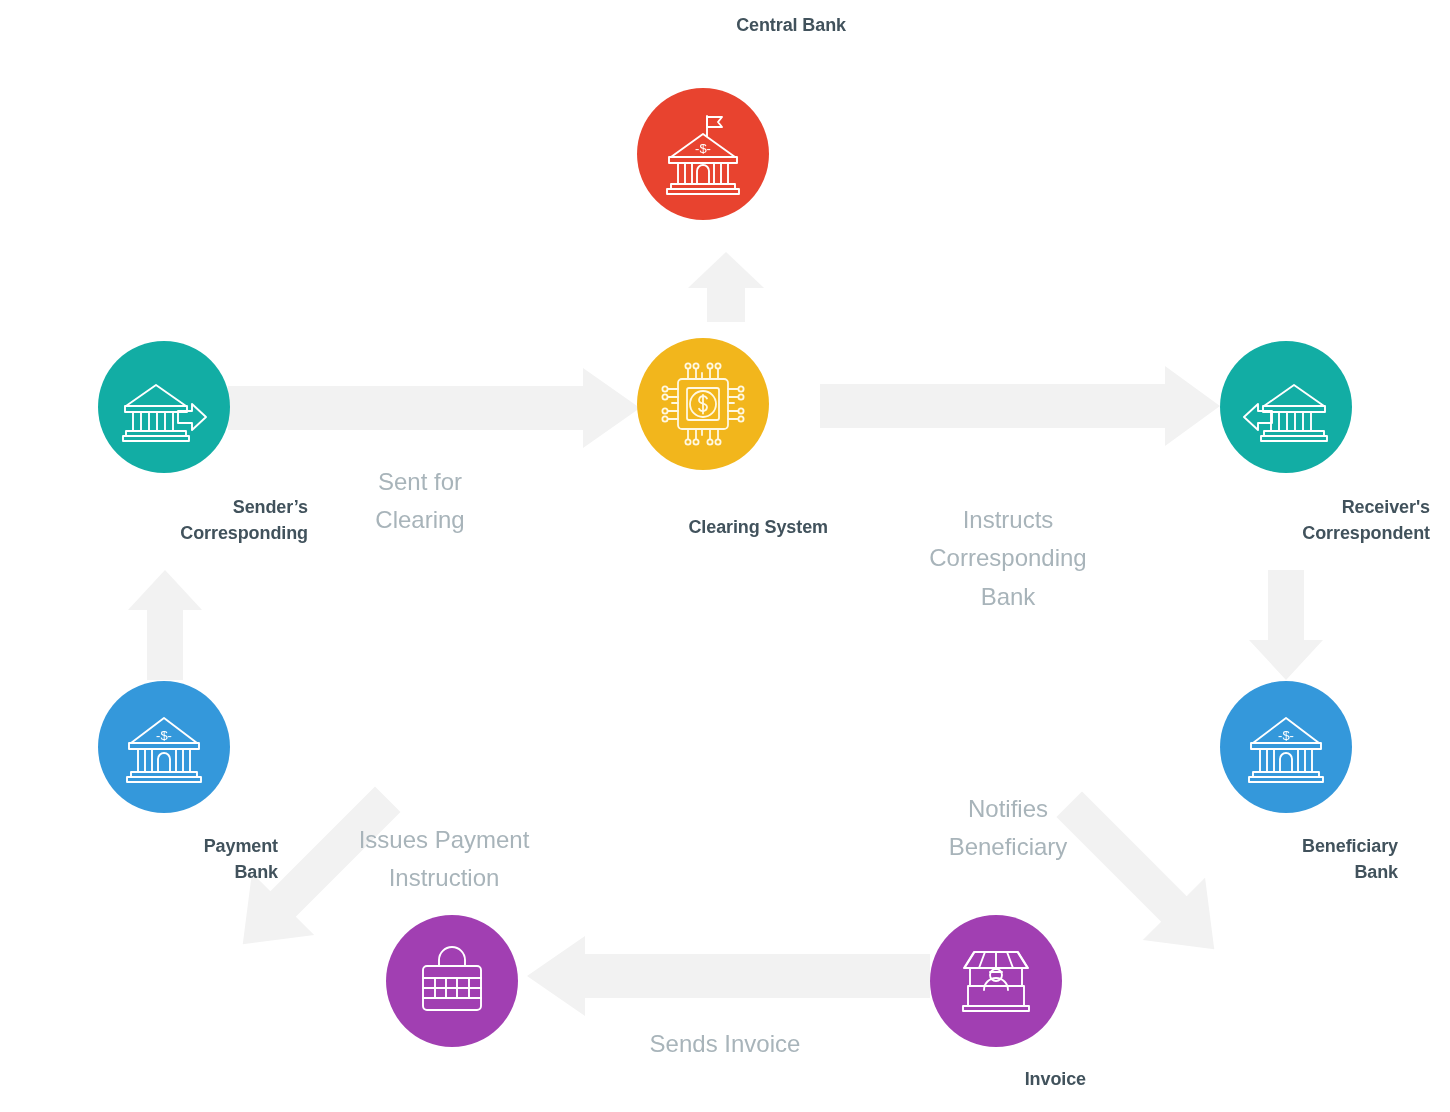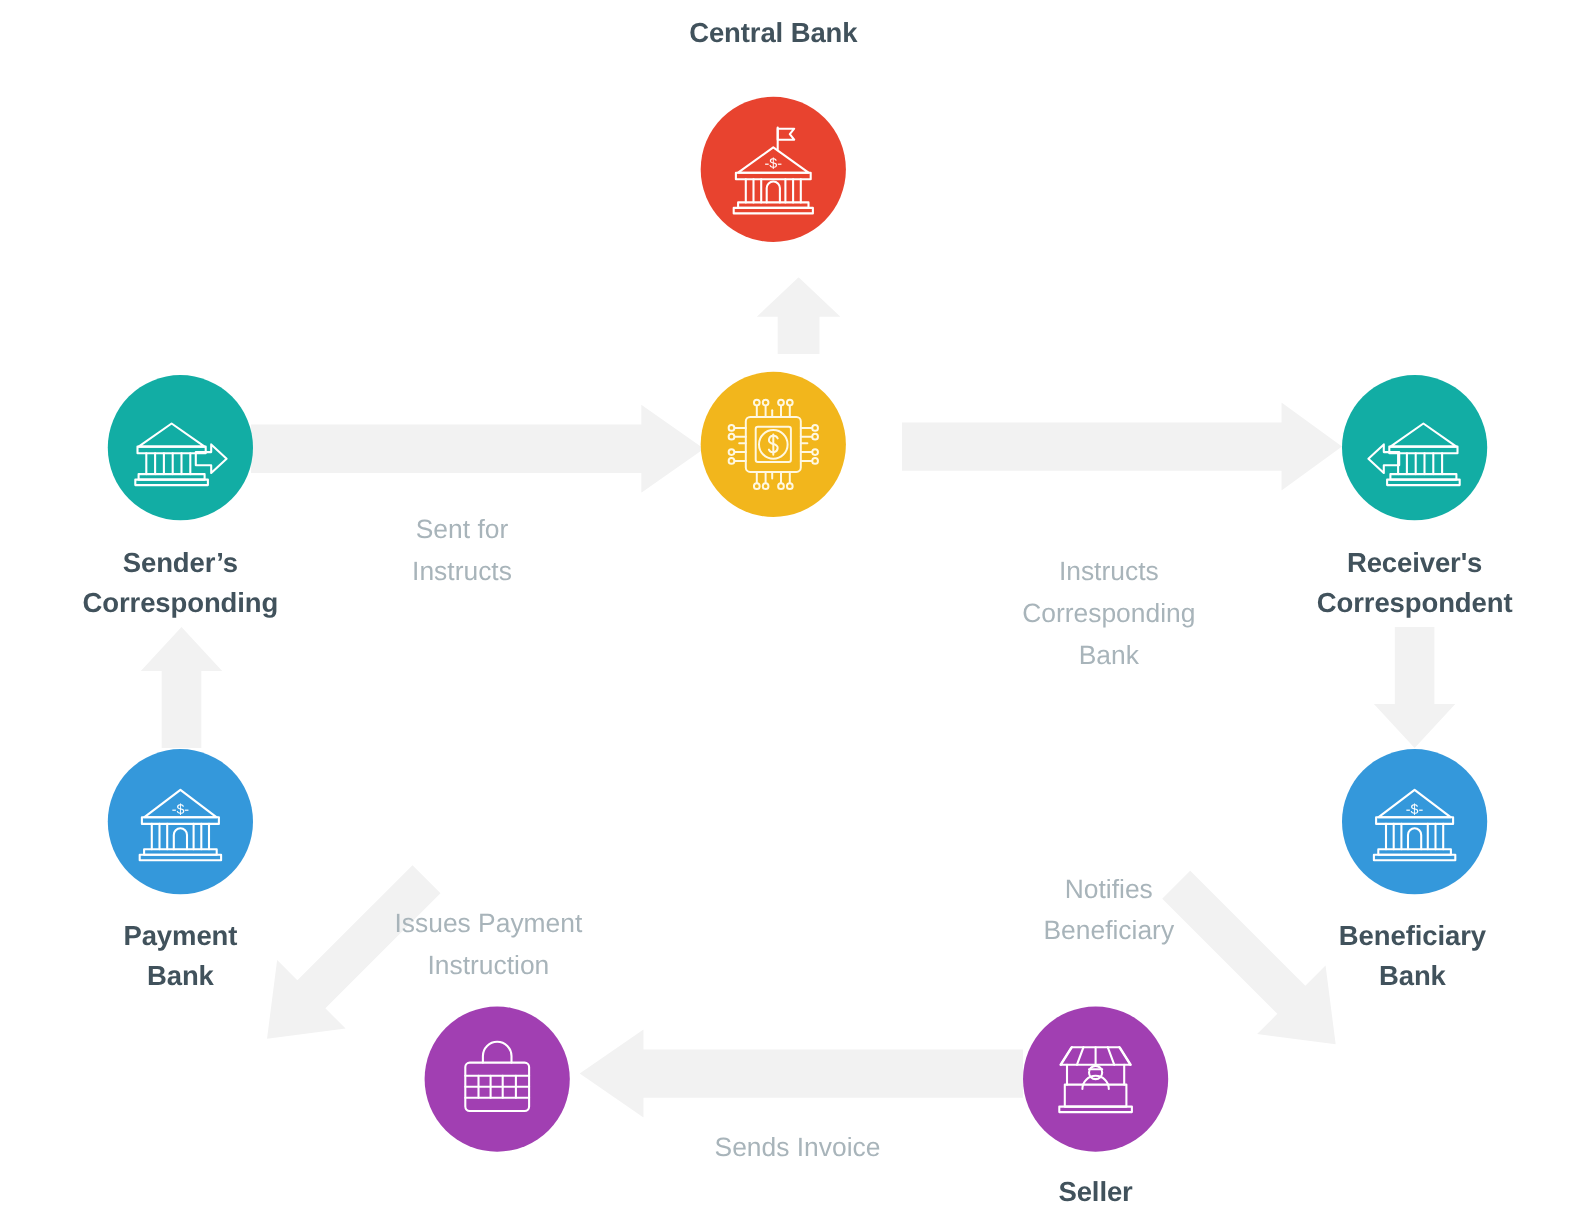--- a/index.html
+++ b/index.html
@@ -21,24 +21,24 @@
     height: 132px;
     border-radius: 50%;
     display: flex;
     align-items: center;
     justify-content: center;
     box-sizing: border-box;
   }
   .node svg { display: block; }
   .node-label {
     position: absolute;
-    text-align: center;
+    text-align: right;
     color: #41525c;
     font-weight: bold;
-    font-size: 25px;
+    font-size: 18px;
     line-height: 1.45;
     letter-spacing: -0.1px;
     white-space: pre-line;
   }
   .edge-label {
     position: absolute;
     text-align: center;
     color: #a8b4ba;
     font-size: 24px;
     line-height: 1.6;
@@ -207,20 +207,21 @@
         <line x1="74" y1="42" x2="84" y2="42"></line>
           <circle cx="87" cy="42" r="2.6"></circle>
         <line x1="74" y1="56" x2="84" y2="56"></line>
           <circle cx="87" cy="56" r="2.6"></circle>
         <line x1="74" y1="64" x2="84" y2="64"></line>
           <circle cx="87" cy="64" r="2.6"></circle>
         <line x1="74" y1="48" x2="80" y2="48"></line>
       </svg>
     </span>
   </div>
+  <div class="node-label" style="left:580px; top:514px; width:248px;">Clearing System</div>
 
   <div class="node" style="left:1220px; top:341px; background:#12ADA4;">
     <span>
       <svg width="92" height="92" viewBox="0 0 92 92" fill="none" stroke="#ffffff" stroke-width="1.9" stroke-linecap="round" stroke-linejoin="round">
 
         <path d="M54 24 L24 45 H84 Z"></path>
 
         <rect x="23" y="45" width="62" height="6"></rect>
 
         <line x1="31" y1="51" x2="31" y2="70"></line>
@@ -319,24 +320,24 @@
 
         <circle cx="43" cy="37" r="6"></circle>
         <path d="M31 52 a12 12 0 0 1 24 0"></path>
         <line x1="37" y1="34" x2="49" y2="34"></line>
 
         <rect x="15" y="48" width="56" height="20"></rect>
         <rect x="10" y="68" width="66" height="5"></rect>
       </svg>
     </span>
   </div>
-  <div class="node-label" style="left:906px; top:1066px; width:180px;">Seller</div>
+  <div class="node-label" style="left:906px; top:1066px; width:180px;">Invoice</div>
 
   <div class="edge-label" style="left:300px; top:463px; width:240px;">Sent for
-Instructs</div>
+Clearing</div>
 
   <div class="edge-label" style="left:880px; top:461px; width:256px;margin-top:40px;">Instructs
 Corresponding
 Bank</div>
 
   <div class="edge-label" style="left:320px; top:790px; width:248px;margin-top:31px;">Issues Payment
 Instruction</div>
 
   <div class="edge-label" style="left:890px; top:790px; width:236px;">Notifies
 Beneficiary</div>

